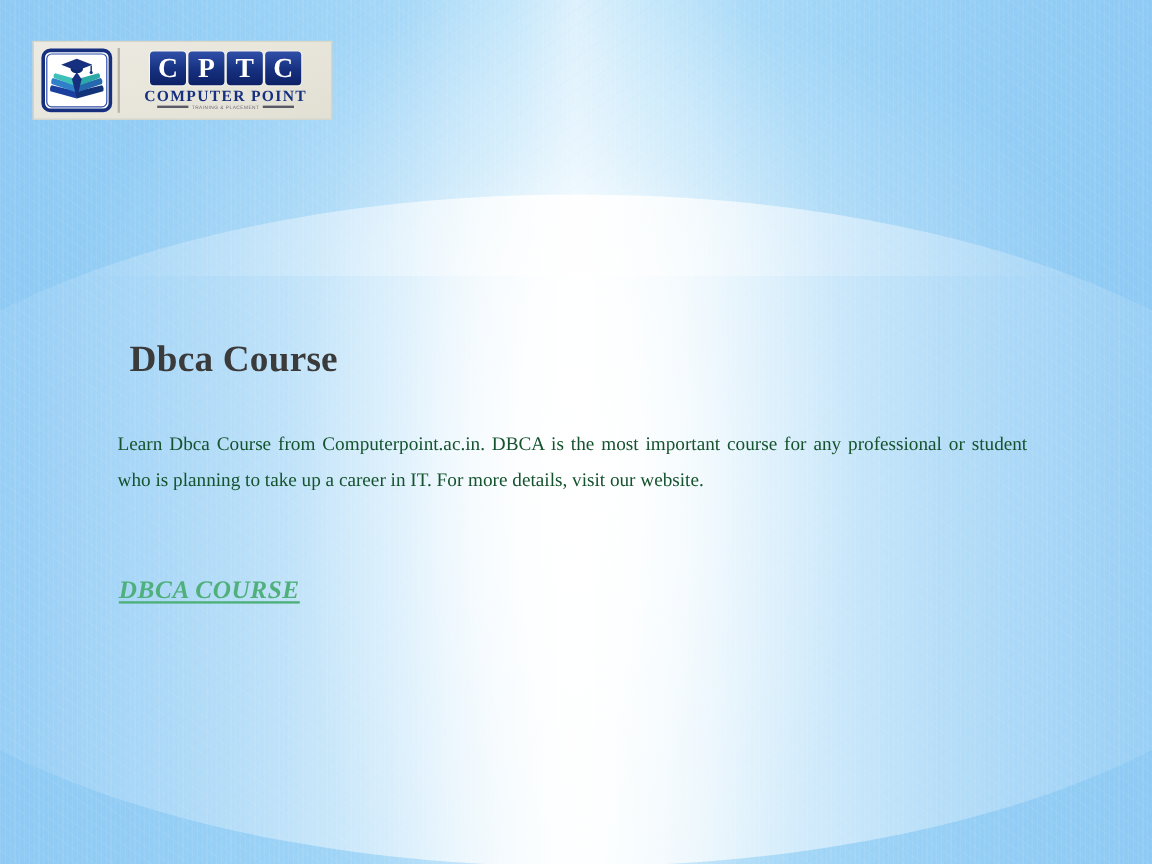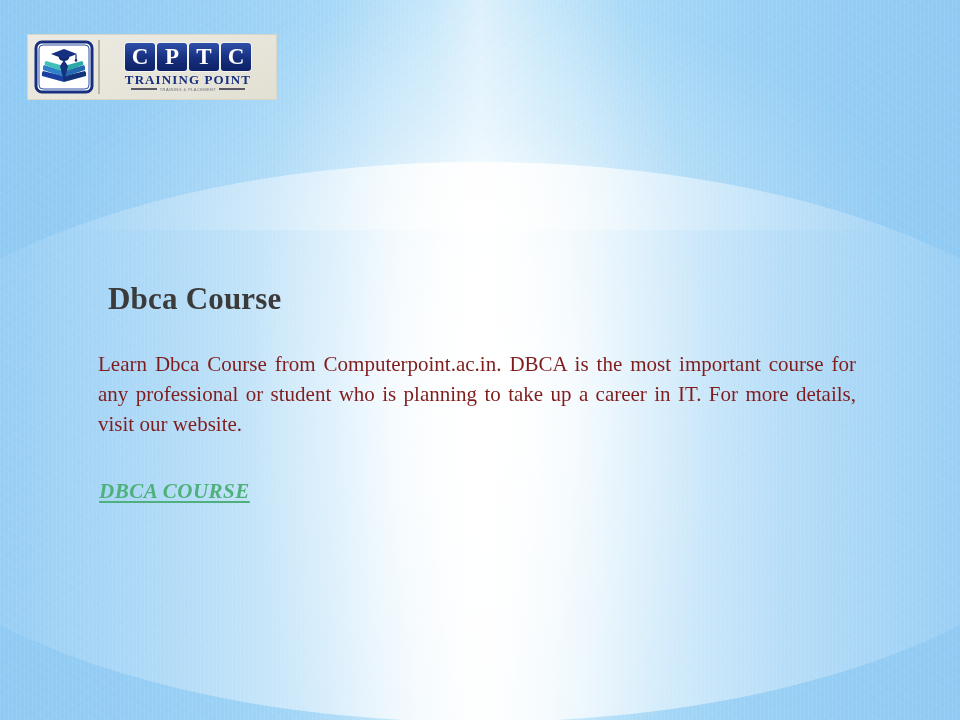--- a/index.html
+++ b/index.html
@@ -206,26 +206,26 @@
     font-size: 31px;
     line-height: 38px;
     color: #3b3b3b;
     letter-spacing: 0.2px;
     white-space: nowrap;
   }
 
   .body-text {
     position: absolute;
     left: 98px;
-    top: 328px;
+    top: 340px;
     width: 758px;
     font-family: "Liberation Serif", "DejaVu Serif", serif;
-    font-size: 21px;
+    font-size: 16px;
     line-height: 30px;
-    color: #7f1d1d;
+    color: #14532d;
     text-align: justify;
     text-justify: inter-word;
   }
 
   .link {
     position: absolute;
     left: 99px;
     top: 478px;
     font-family: "Liberation Serif", "DejaVu Serif", serif;
     font-style: italic;
@@ -275,21 +275,21 @@
       </svg>
     </div>
     <div class="logo-divider"></div>
     <div class="logo-text">
       <div class="cptc-row">
         <span class="cptc-letter">C</span>
         <span class="cptc-letter">P</span>
         <span class="cptc-letter">T</span>
         <span class="cptc-letter">C</span>
       </div>
-      <div class="logo-sub">TRAINING POINT</div>
+      <div class="logo-sub">COMPUTER POINT</div>
       <div class="logo-tagline">
         <span class="tag-rule"></span>
         <span class="logo-tagline-text">TRAINING &amp; PLACEMENT</span>
         <span class="tag-rule"></span>
       </div>
     </div>
   </div>
 
   <h1 class="title">Dbca Course</h1>
 

